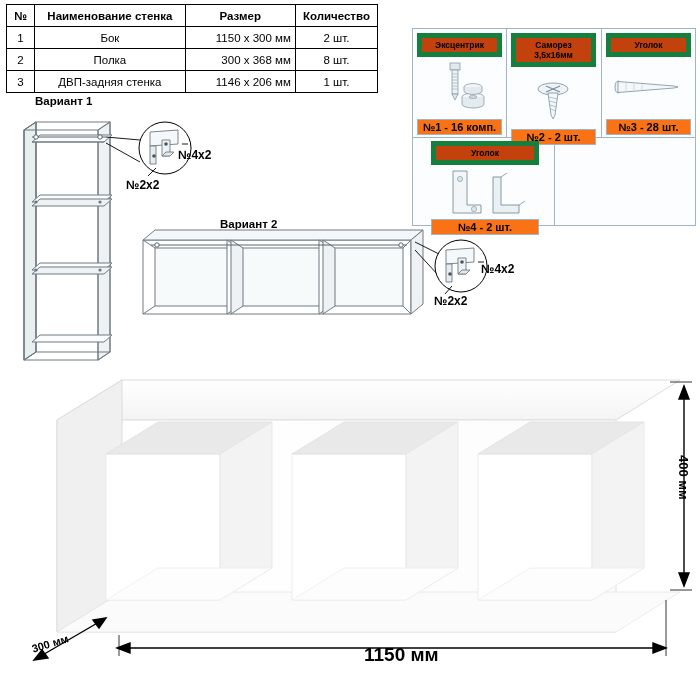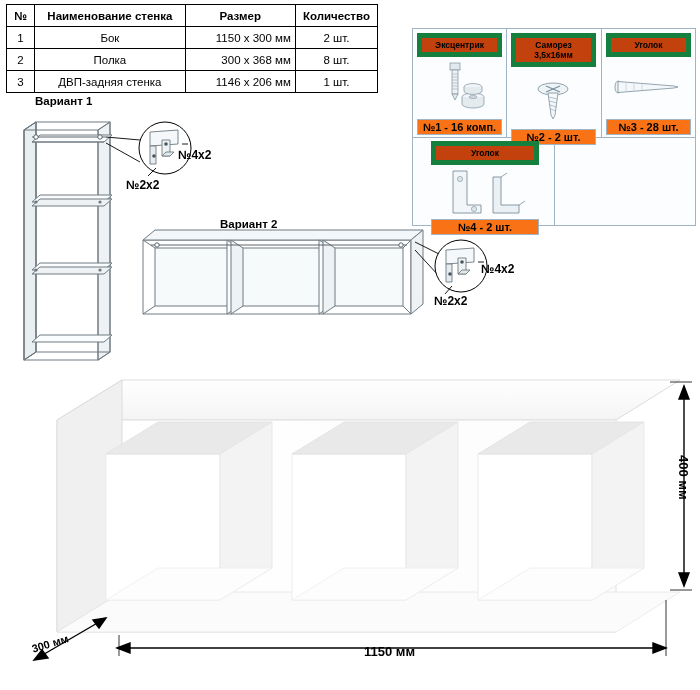--- a/index.html
+++ b/index.html
@@ -87,21 +87,21 @@
 
   
   .callout-label {
     font-size: 12px;
     font-weight: bold;
     white-space: nowrap;
   }
 
   
   .dim-label {
-    font-size: 13px;
+    font-size: 19px;
     font-weight: bold;
     white-space: nowrap;
   }
   .dim-vert {
     writing-mode: vertical-rl;
     font-size: 13px;
     font-weight: bold;
   }
   .dim-rot {
     font-size: 11px;

